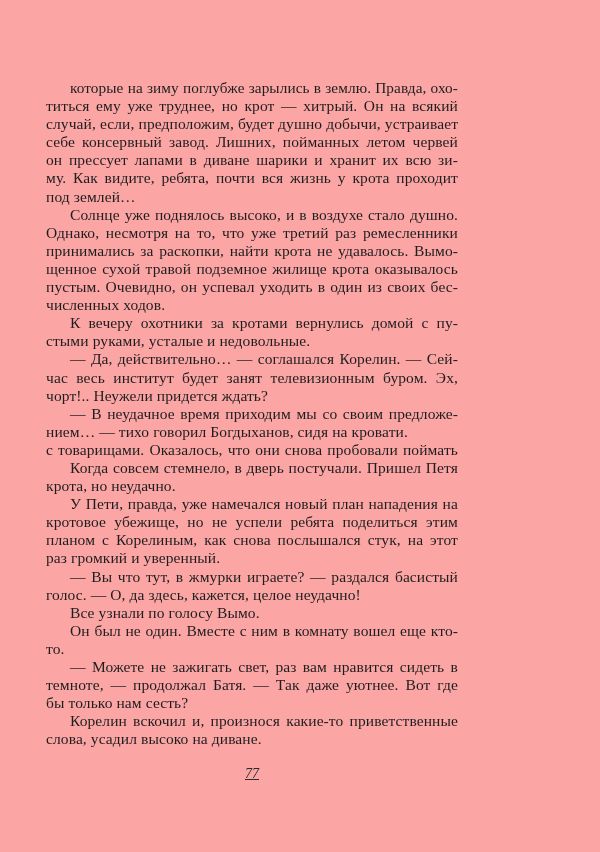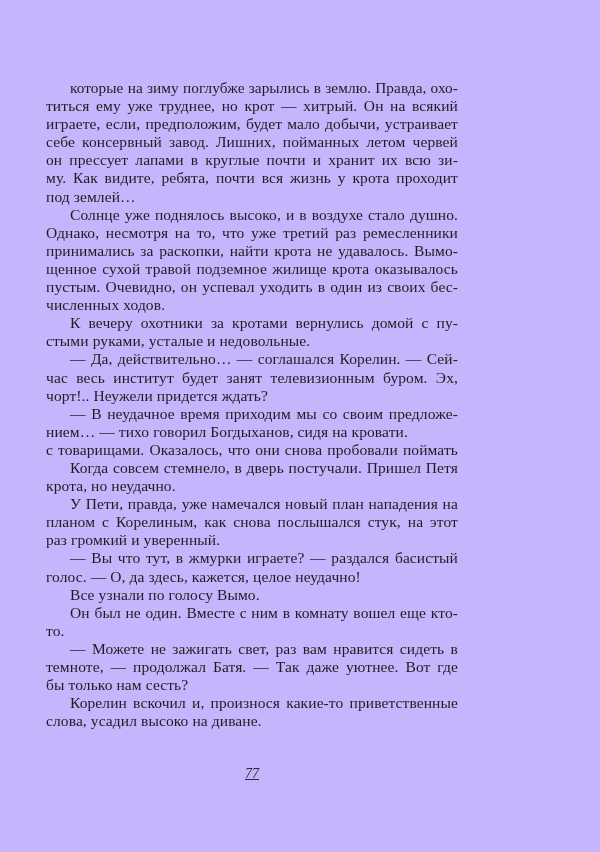--- a/index.html
+++ b/index.html
@@ -11,21 +11,21 @@
     width: 600px;
     height: 852px;
     position: relative;
     font-family: "Liberation Serif", "DejaVu Serif", serif;
     color: #1e1e1e;
     overflow: hidden;
   }
   .page {
     position: absolute;
     inset: 0;
-    background: #c4b5fd;
+    background: #fca5a5;
   }
   .text-block {
     position: absolute;
     left: 46px;
     top: 79px;
     width: 412px;
     font-size: 15.5px;
     line-height: 18.1px;
     letter-spacing: 0.1px;
   }
@@ -54,23 +54,23 @@
 </head>
 <body>
 
 <div class="page">
 
   <div class="text-block">
 
     <div class="para">
       <div class="ln ind" style="font-size: 15.25px;">которые на зиму поглубже зарылись в землю. Правда, охо-</div>
       <div class="ln">титься ему уже труднее, но крот — хитрый. Он на всякий</div>
-      <div class="ln">играете, если, предположим, будет мало добычи, устраивает</div>
+      <div class="ln">случай, если, предположим, будет душно добычи, устраивает</div>
       <div class="ln">себе консервный завод. Лишних, пойманных летом червей</div>
-      <div class="ln">он прессует лапами в круглые почти и хранит их всю зи-</div>
+      <div class="ln">он прессует лапами в диване шарики и хранит их всю зи-</div>
       <div class="ln">му. Как видите, ребята, почти вся жизнь у крота проходит</div>
       <div class="ln last">под землей…</div>
     </div>
 
     <div class="para">
       <div class="ln ind">Солнце уже поднялось высоко, и в воздухе стало душно.</div>
       <div class="ln">Однако, несмотря на то, что уже третий раз ремесленники</div>
       <div class="ln">принимались за раскопки, найти крота не удавалось. Вымо-</div>
       <div class="ln">щенное сухой травой подземное жилище крота оказывалось</div>
       <div class="ln">пустым. Очевидно, он успевал уходить в один из своих бес-</div>
@@ -94,20 +94,21 @@
     </div>
 
     <div class="para">
       <div class="ln">с товарищами. Оказалось, что они снова пробовали поймать</div>
       <div class="ln ind">Когда совсем стемнело, в дверь постучали. Пришел Петя</div>
       <div class="ln last">крота, но неудачно.</div>
     </div>
 
     <div class="para">
       <div class="ln ind">У Пети, правда, уже намечался новый план нападения на</div>
+      <div class="ln">кротовое убежище, но не успели ребята поделиться этим</div>
       <div class="ln">планом с Корелиным, как снова послышался стук, на этот</div>
       <div class="ln last">раз громкий и уверенный.</div>
     </div>
 
     <div class="para">
       <div class="ln ind">— Вы что тут, в жмурки играете? — раздался басистый</div>
       <div class="ln last">голос. — О, да здесь, кажется, целое неудачно!</div>
     </div>
 
     <div class="para">

